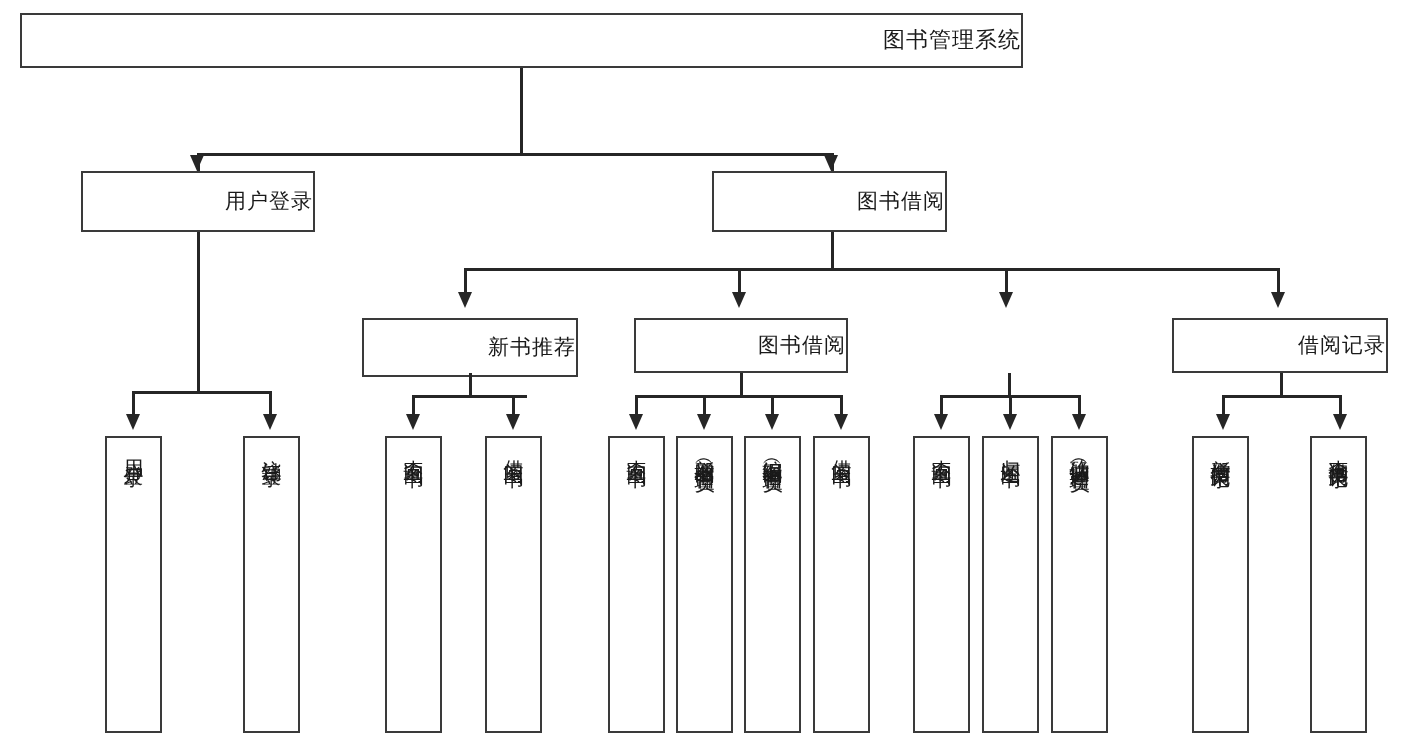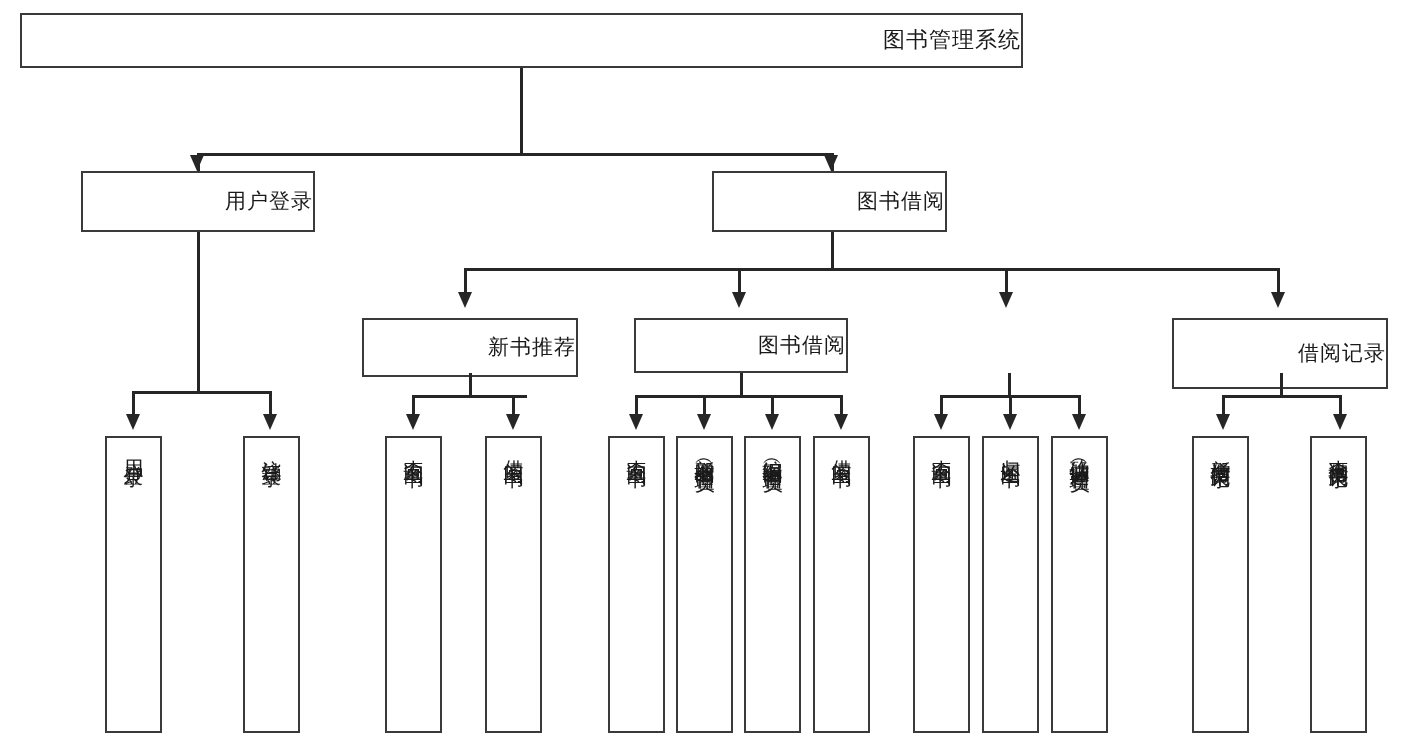--- a/index.html
+++ b/index.html
@@ -126,21 +126,21 @@
   <div class="arrow" style="left:999px; top:292px;"></div>
   <div class="edge v" style="left:1277px; top:268px; height:28px;"></div>
   <div class="arrow" style="left:1271px; top:292px;"></div>
 
   <div class="node l3" style="left:362px; top:318px; width:216px; height:59px;">
     <span>新书推荐</span>
   </div>
   <div class="node l3" style="left:634px; top:318px; width:214px; height:55px;">
     <span>图书借阅</span>
   </div>
-  <div class="node l3" style="left:1172px; top:318px; width:216px; height:71px;">
+  <div class="node l3" style="left:1172px; top:318px; width:216px; height:55px;">
     <span>借阅记录</span>
   </div>
 
   <div class="edge v" style="left:469px; top:373px; height:24px;"></div>
   <div class="edge h" style="left:412px; top:395px; width:115px;"></div>
   <div class="edge v" style="left:412px; top:395px; height:24px;"></div>
   <div class="arrow" style="left:406px; top:414px;"></div>
   <div class="edge v" style="left:512px; top:395px; height:24px;"></div>
   <div class="arrow" style="left:506px; top:414px;"></div>
 

